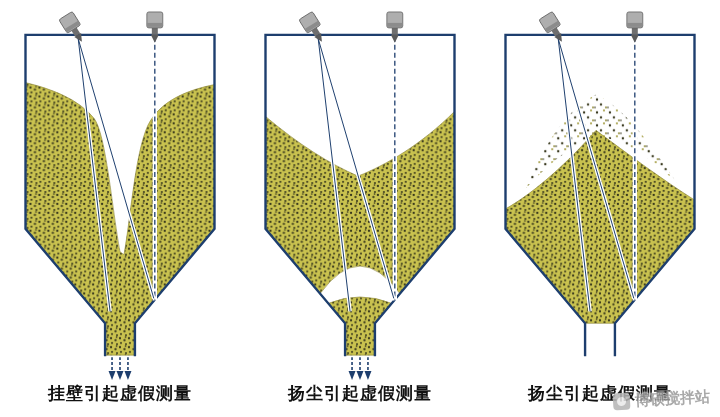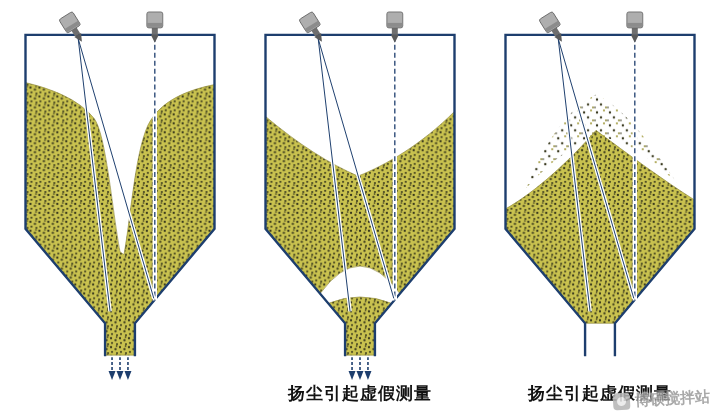--- a/index.html
+++ b/index.html
@@ -94,20 +94,21 @@
 
       <g>
         <path class="arrow-line" d="M102,354 V368"></path>
           <polygon class="arrow-head" points="98.5,368 105.5,368 102,377"></polygon>
         <path class="arrow-line" d="M110,354 V368"></path>
           <polygon class="arrow-head" points="106.5,368 113.5,368 110,377"></polygon>
         <path class="arrow-line" d="M118,354 V368"></path>
           <polygon class="arrow-head" points="114.5,368 121.5,368 118,377"></polygon>
       </g>
     </svg>
+    <div class="caption">挂壁引起虚假测量</div>
   </div>
 
   <div class="panel">
     <svg class="silo" viewBox="0 0 220 380">
       <path class="mat" d="M15,112 C48,140 80,160 108,172 C136,161 172,140 205,107
                L205,225 L150,290 Q110,235 70,290 L15,225 Z"></path>
       <path class="mat" d="M78,300 Q110,287 142,300 L125,320 L125,352 L95,352 L95,320 Z"></path>
 
       <path class="outline" d="M95,352 L95,320 L15,225 L15,30 L205,30 L205,225 L125,320 L125,352"></path>
 

